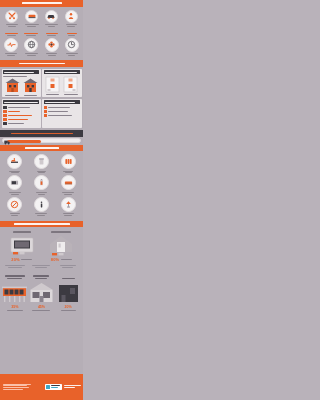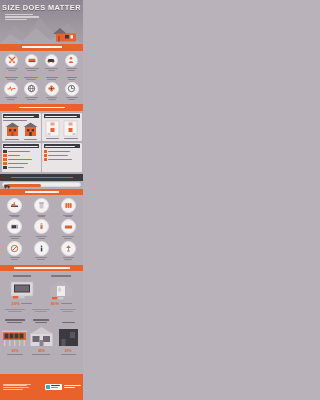--- a/index.html
+++ b/index.html
@@ -213,39 +213,20 @@
   .logo .lt .bar { height: 1px; background: #3c3a41; border-radius: .4px; margin-bottom: .7px; }
   .logo .lt .bar.c { background: #3ca8c8; }
   .brand2 { }
   .brand2 .bar { height: 1.1px; background: #fff; opacity: .9; border-radius: .4px; margin-bottom: .9px; }
 </style>
 </head>
 <body>
 
 <div class="poster">
 
-  <div class="hero">
-    <svg class="mtn" viewBox="0 0 83 30" preserveAspectRatio="none">
-      <polygon points="0,30 14,11 26,22 40,4 55,20 68,9 83,26 83,30" fill="#a49da6" opacity="0.75"></polygon>
-      <polygon points="0,30 10,20 22,27 36,14 50,26 64,18 83,30" fill="#ada6af" opacity="0.9"></polygon>
-    </svg>
-    <div class="hero-title">SIZE DOES MATTER</div>
-    <div class="hero-sub">
-      <div class="bar" style="width:28px"></div>
-      <div class="bar" style="width:34px"></div>
-      <div class="bar" style="width:22px"></div>
-    </div>
-    <svg class="hero-house" viewBox="0 0 25 15">
-      <polygon points="1,7 8,1 15,7" fill="#6f6872"></polygon>
-      <rect x="4" y="6.5" width="20" height="8" fill="#e8622a"></rect>
-      <rect x="13" y="8" width="4" height="3.5" fill="#3c3a41"></rect>
-      <rect x="18.5" y="8" width="2.5" height="3.5" fill="#f2eff0"></rect>
-      <rect x="6" y="9" width="2" height="5.5" fill="#b44d20"></rect>
-    </svg>
-  </div>
 
   <div class="band">
     <div class="bar" style="width:40px"></div>
   </div>
 
   <div class="strip4">
     <div class="icobox">
       <div class="circ">
         <svg width="8" height="8" viewBox="0 0 8 8">
           <path d="M1 1 L5 5 M7 1 L3 5" stroke="#e8622a" stroke-width="1.1" fill="none" stroke-linecap="round"></path>

